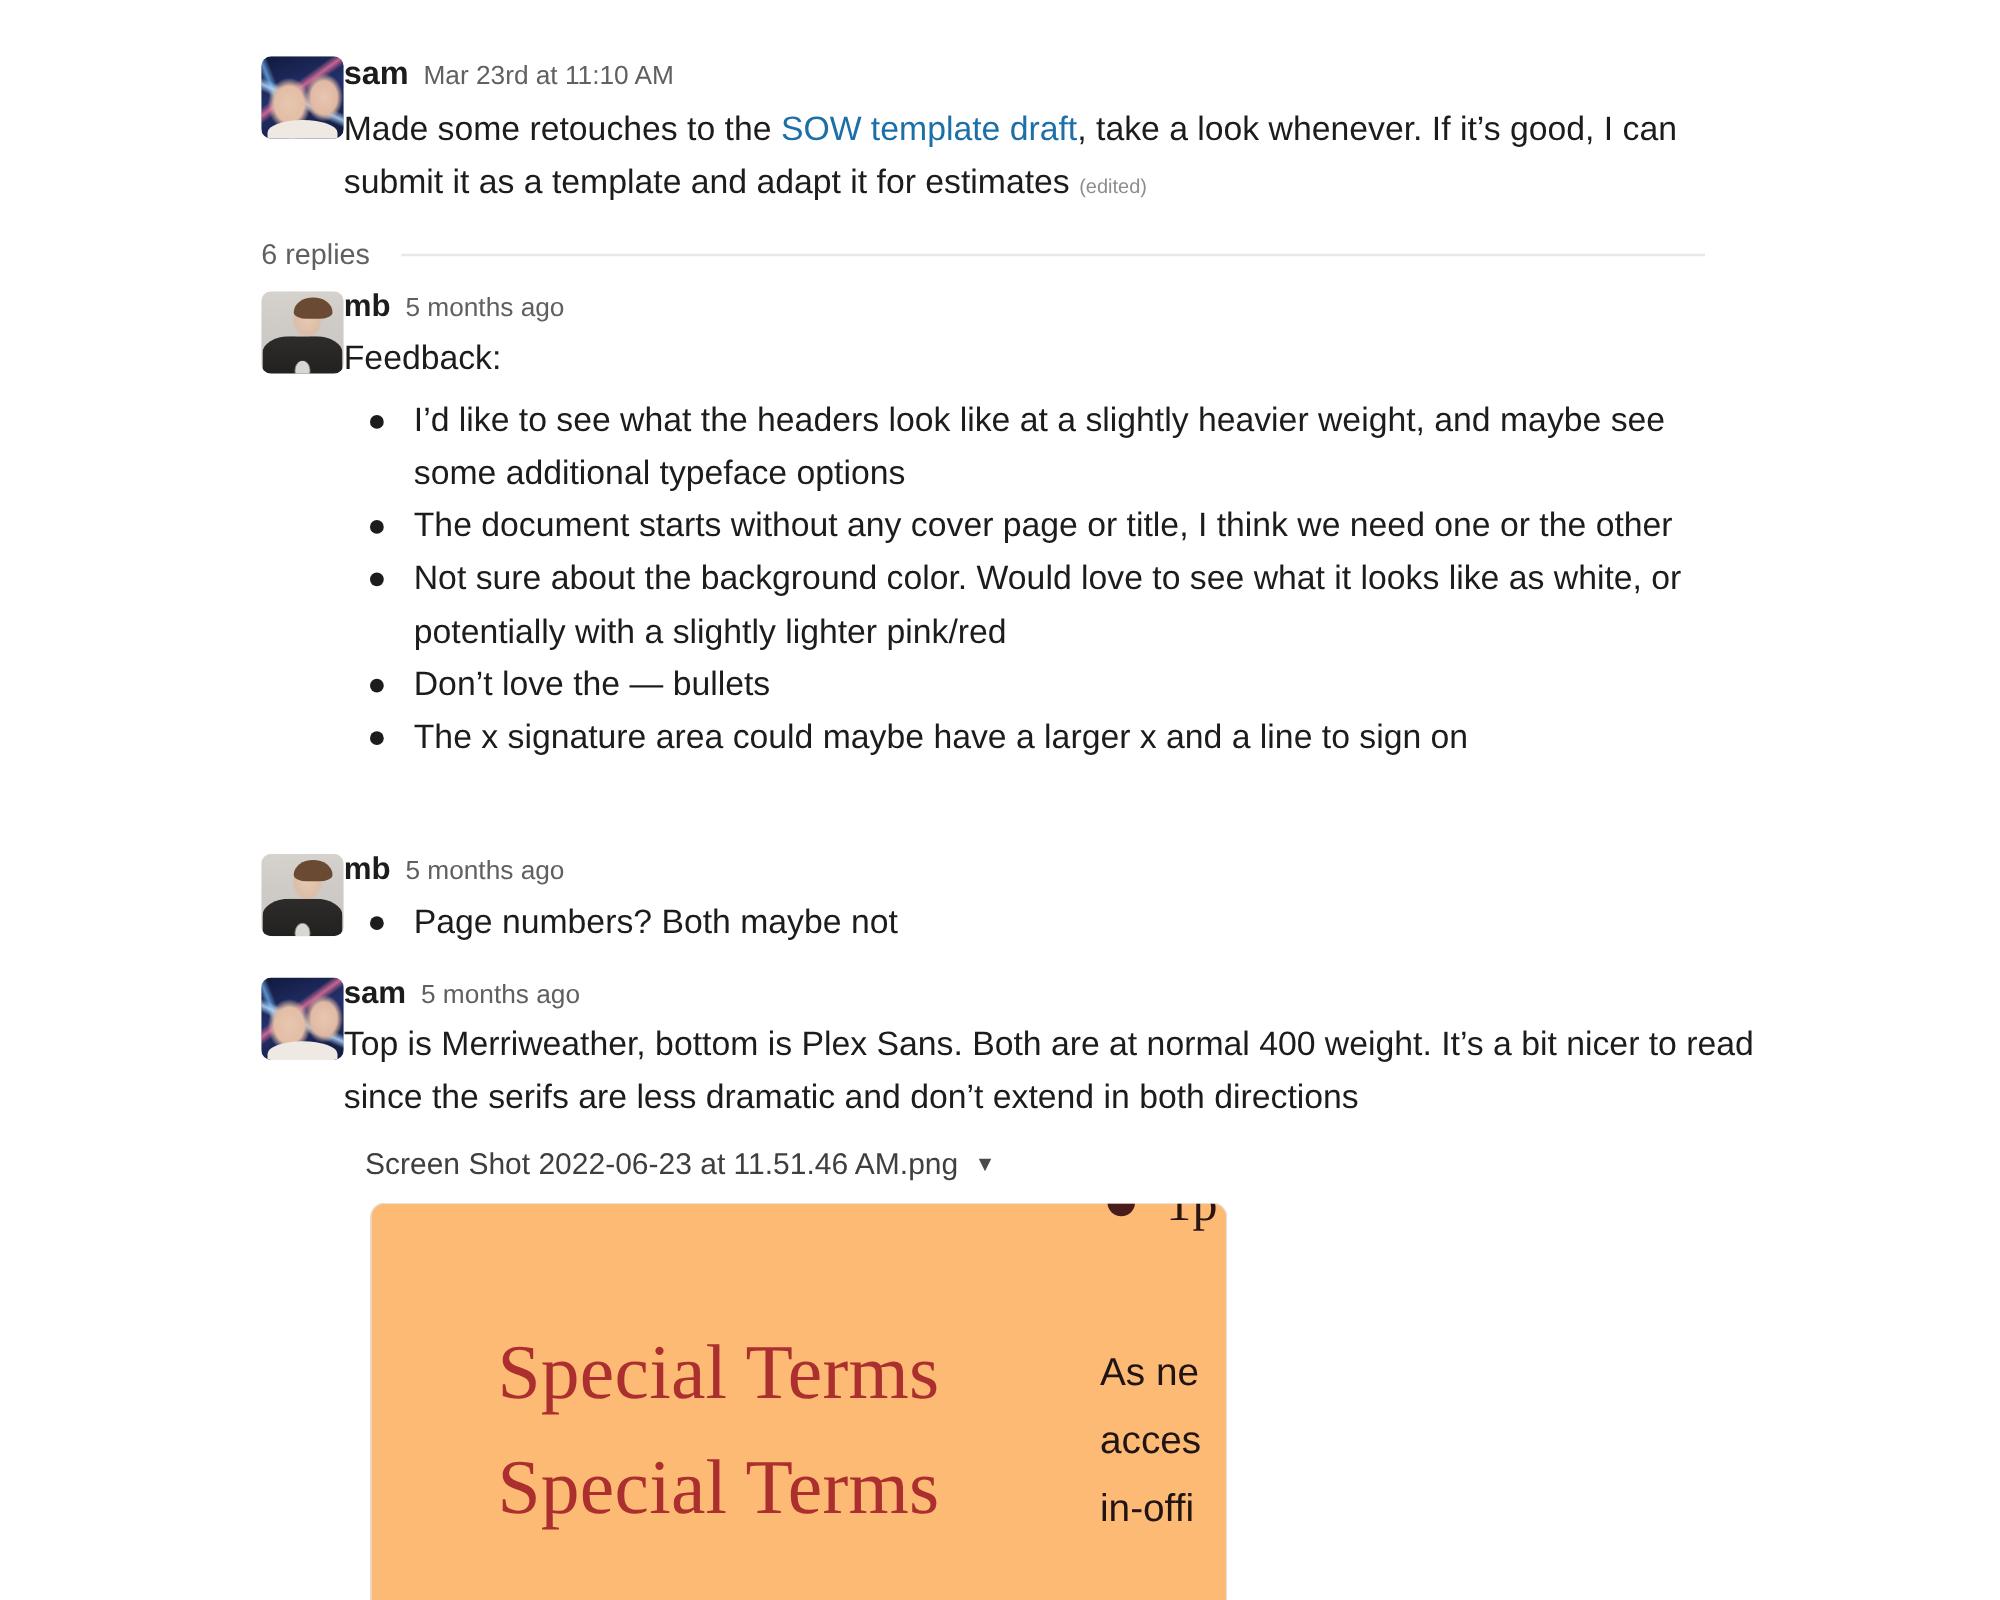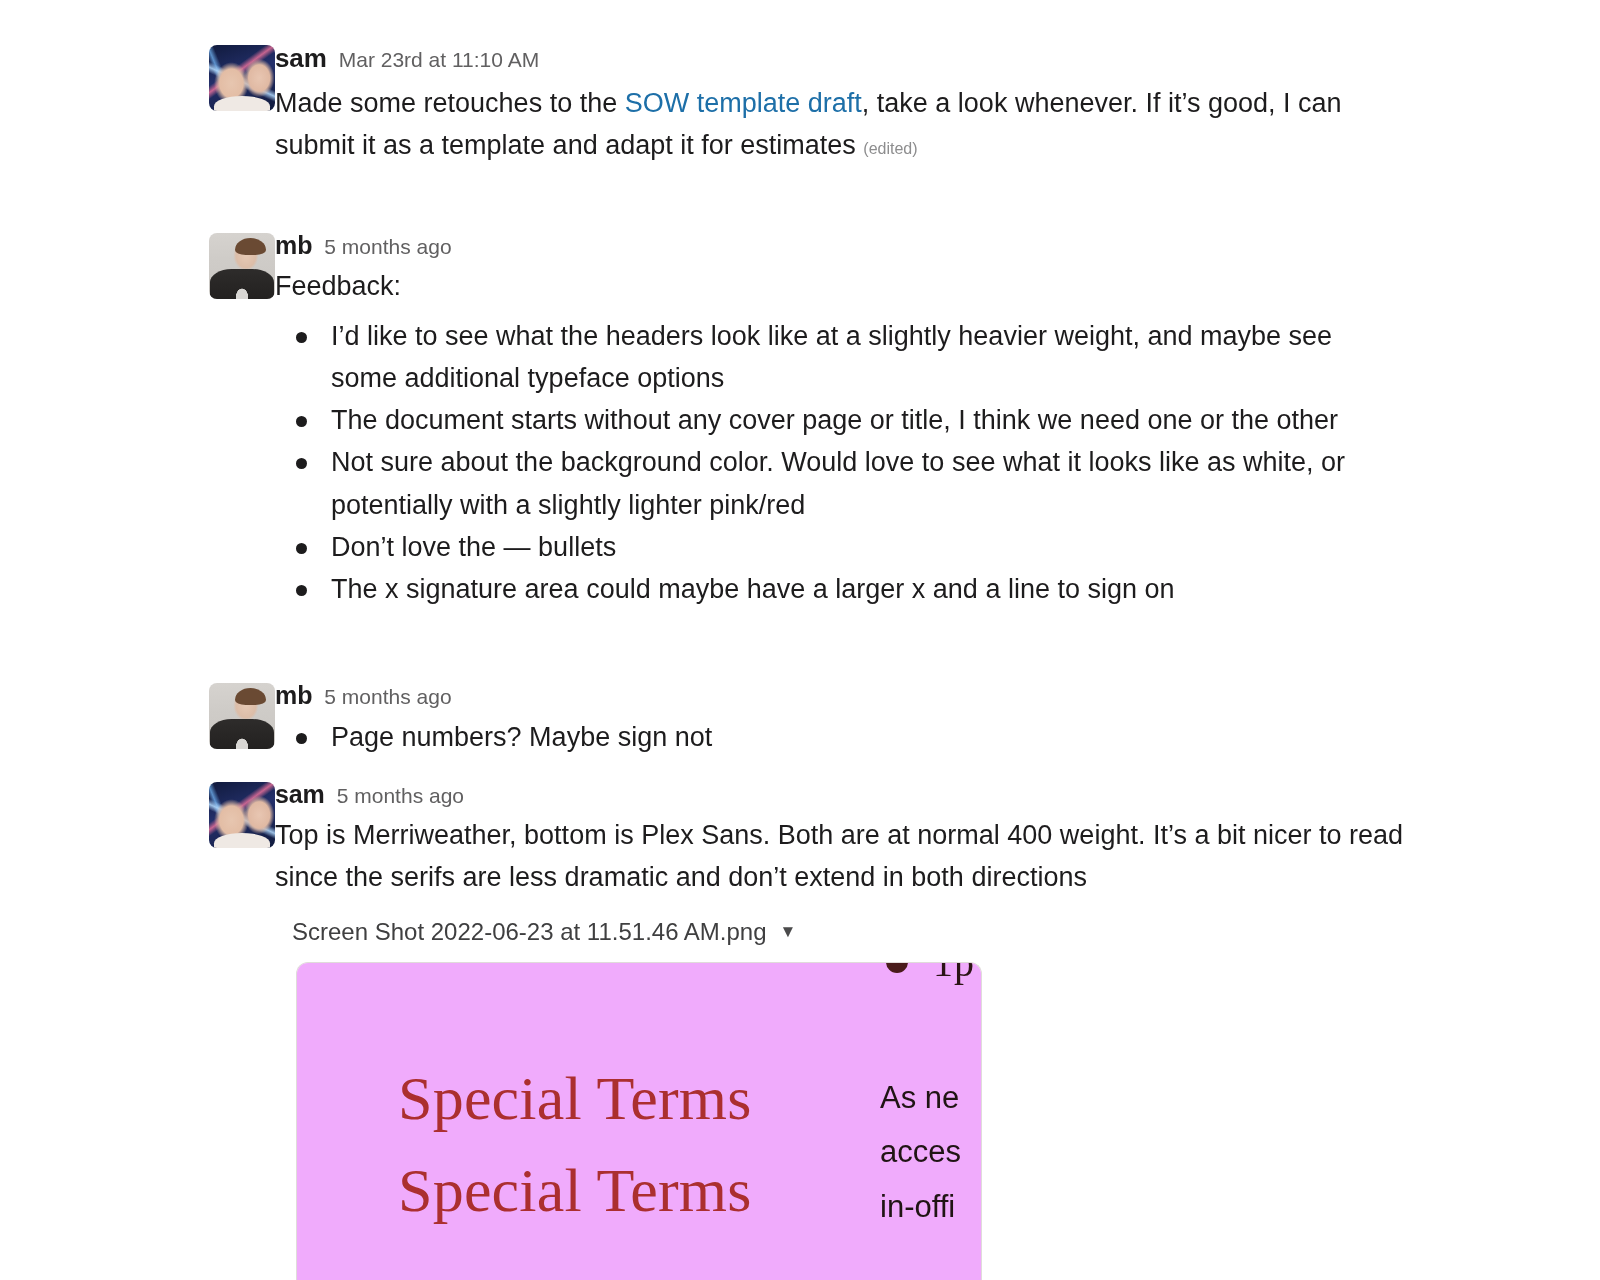--- a/index.html
+++ b/index.html
@@ -228,21 +228,21 @@
     border: 1px solid #e0dcda;
     border-top-left-radius: 12px;
     border-top-right-radius: 12px;
     border-bottom: none;
     background: #faf4f3;
     overflow: hidden;
   }
   .preview-inner {
     position: absolute;
     inset: 0;
-    background: #f0abfc;
+    background: #fdba74;
   }
   .preview-cut-bullet {
     position: absolute;
     left: 589px;
     top: -6px;
     width: 22px;
     height: 16px;
     border-radius: 0 0 11px 11px;
     background: #4a1b1b;
   }
@@ -290,20 +290,24 @@
     <div class="avatar avatar-sam"></div>
     <div class="msg-body">
       <div class="msg-head">
         <span class="author">sam</span>
         <span class="timestamp">Mar 23rd at 11:10 AM</span>
       </div>
       <div class="msg-text"><span>Made some retouches to the </span><a href="#" class="link">SOW template draft</a><span>, take a look whenever. If it’s good, I can submit it as a template and adapt it for estimates</span> <span class="edited">(edited)</span></div>
     </div>
   </div>
 
+  <div class="replies-bar">
+    <span class="replies-count">6 replies</span>
+    <span class="replies-rule"></span>
+  </div>
 
   <div class="msg reply" id="reply-1">
     <div class="avatar avatar-mb"></div>
     <div class="msg-body">
       <div class="msg-head">
         <span class="author">mb</span>
         <span class="timestamp">5 months ago</span>
       </div>
       <div class="msg-text">Feedback:</div>
       <ul class="bullets" id="bullets-feedback">
@@ -317,21 +321,21 @@
   </div>
 
   <div class="msg reply" id="reply-2">
     <div class="avatar avatar-mb"></div>
     <div class="msg-body">
       <div class="msg-head">
         <span class="author">mb</span>
         <span class="timestamp">5 months ago</span>
       </div>
       <ul class="bullets" id="bullets-pagenumbers">
-        <li>Page numbers? Maybe sign not</li>
+        <li>Page numbers? Both maybe not</li>
       </ul>
     </div>
   </div>
 
   <div class="msg reply" id="reply-3">
     <div class="avatar avatar-sam"></div>
     <div class="msg-body">
       <div class="msg-head">
         <span class="author">sam</span>
         <span class="timestamp">5 months ago</span>

